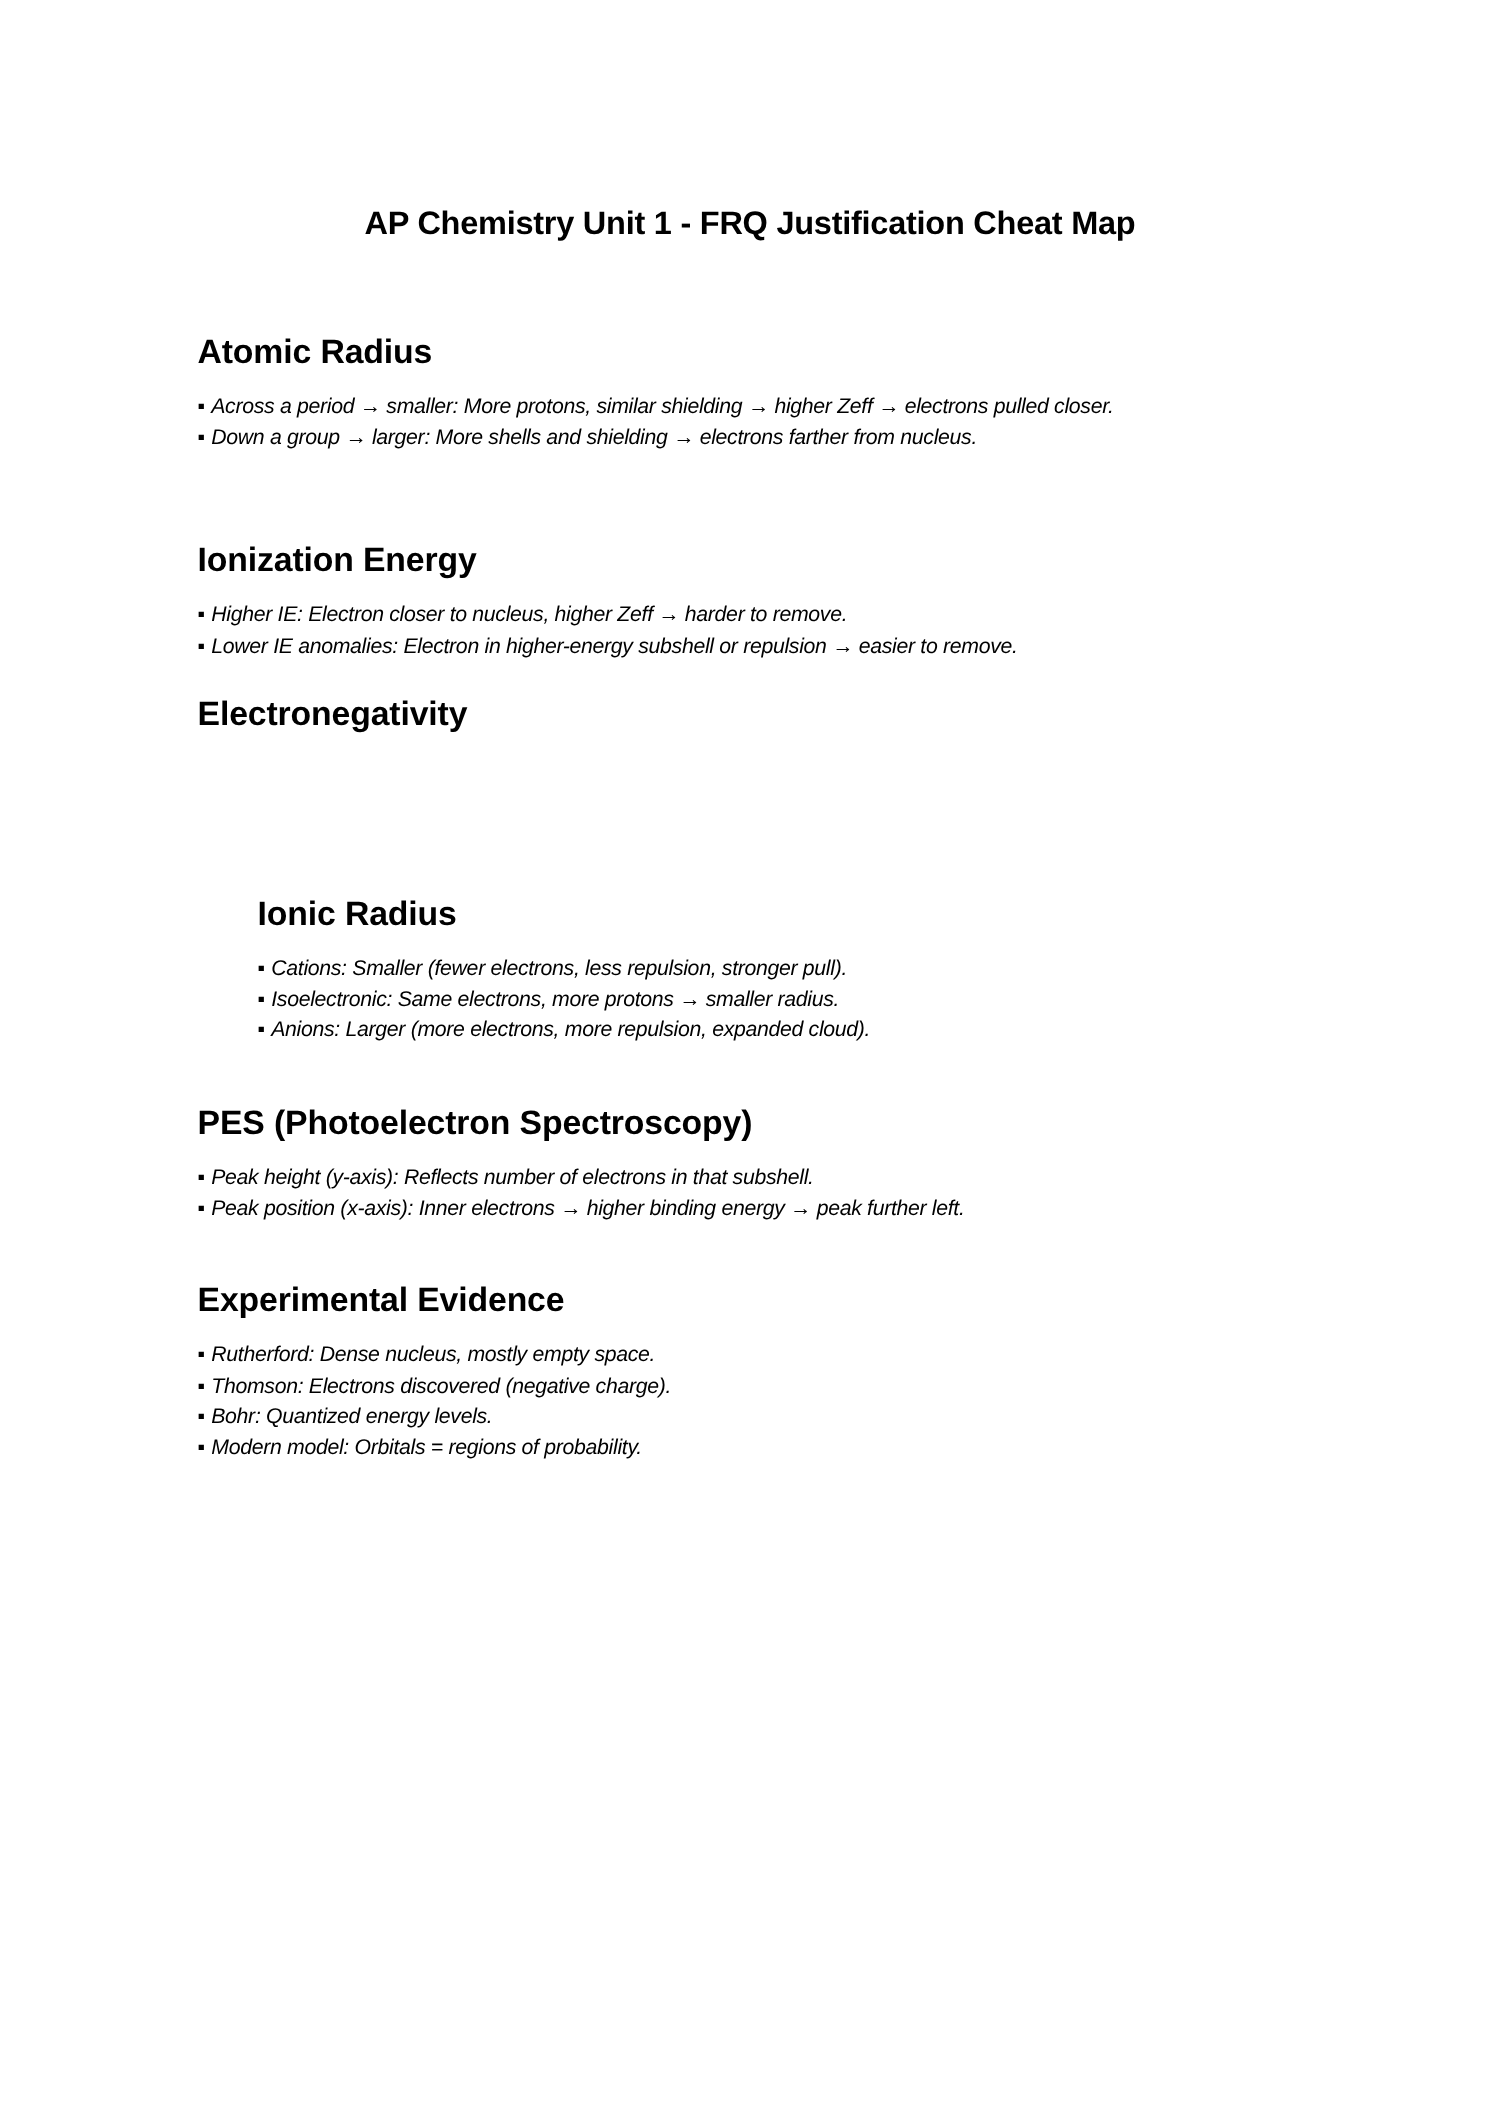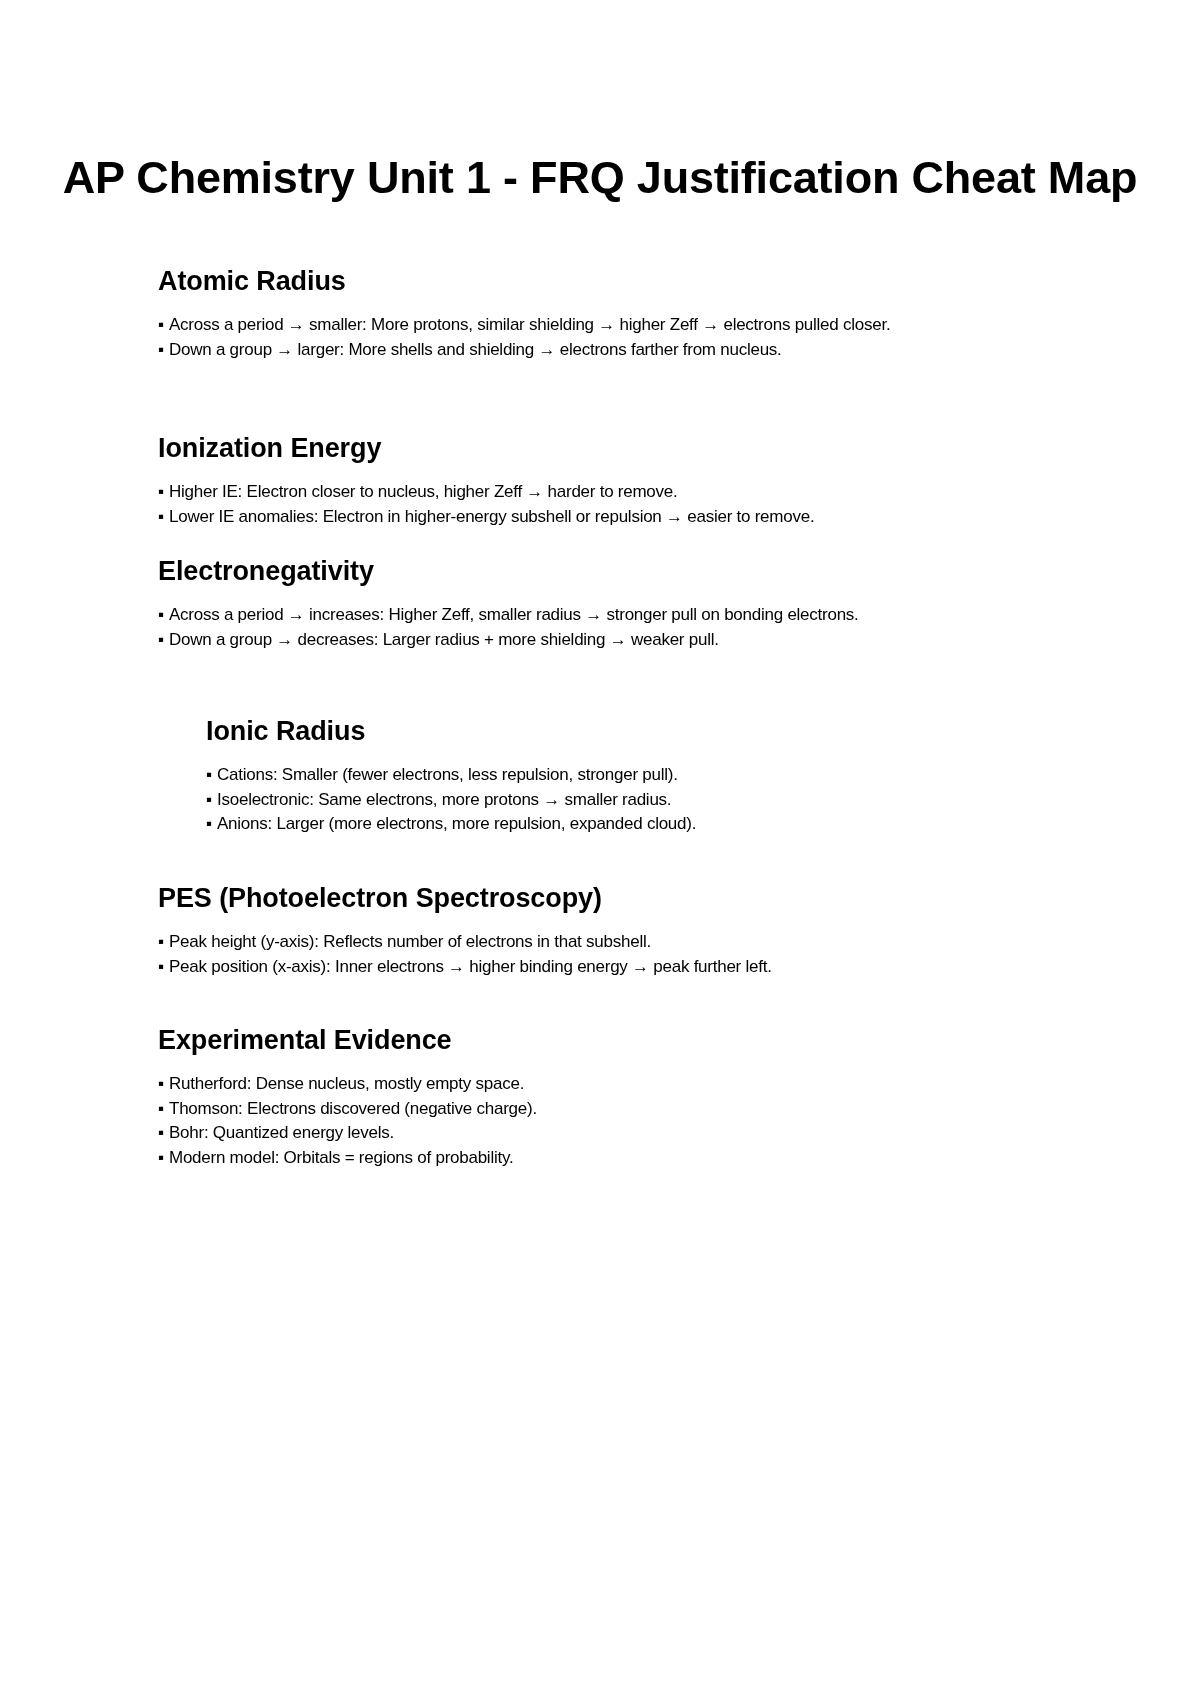--- a/index.html
+++ b/index.html
@@ -21,21 +21,21 @@
       top: 0;
       width: 1200px;
       height: 1696px;
     }
     .title {
       position: absolute;
       left: 0;
       width: 1200px;
       top: 158px;
       text-align: center;
-      font-size: 45px;
+      font-size: 26px;
       font-weight: bold;
       letter-spacing: -0.2px;
       line-height: 40px;
       margin: 0;
     }
     .section {
       position: absolute;
       left: 158px;
       width: 890px;
     }
@@ -43,20 +43,21 @@
       margin: 0;
       font-size: 27px;
       font-weight: bold;
       line-height: 30px;
       letter-spacing: -0.1px;
     }
     .section ul {
       list-style: none;
       margin: 17px 0 0 0;
       padding: 0;
+      font-style: italic;
     }
     .section li {
       font-size: 17px;
       line-height: 24.5px;
       letter-spacing: -0.25px;
     }
     .bullet {
       display: inline-block;
       width: 11px;
     }
@@ -79,24 +80,20 @@
   <div class="section" style="top:433px;">
     <h2>Ionization Energy</h2>
     <ul>
       <li><span class="bullet">▪</span><span>Higher IE: Electron closer to nucleus, higher Zeff → harder to remove.</span></li>
       <li><span class="bullet">▪</span><span>Lower IE anomalies: Electron in higher-energy subshell or repulsion → easier to remove.</span></li>
     </ul>
   </div>
 
   <div class="section" style="top:556px;">
     <h2>Electronegativity</h2>
-    <ul>
-      <li><span class="bullet">▪</span><span>Across a period → increases: Higher Zeff, smaller radius → stronger pull on bonding electrons.</span></li>
-      <li><span class="bullet">▪</span><span>Down a group → decreases: Larger radius + more shielding → weaker pull.</span></li>
-    </ul>
   </div>
 
   <div class="section" style="top:716px;margin-left:48px;">
     <h2>Ionic Radius</h2>
     <ul>
       <li><span class="bullet">▪</span><span>Cations: Smaller (fewer electrons, less repulsion, stronger pull).</span></li>
       <li><span class="bullet">▪</span><span>Isoelectronic: Same electrons, more protons → smaller radius.</span></li>
       <li><span class="bullet">▪</span><span>Anions: Larger (more electrons, more repulsion, expanded cloud).</span></li>
     </ul>
   </div>

